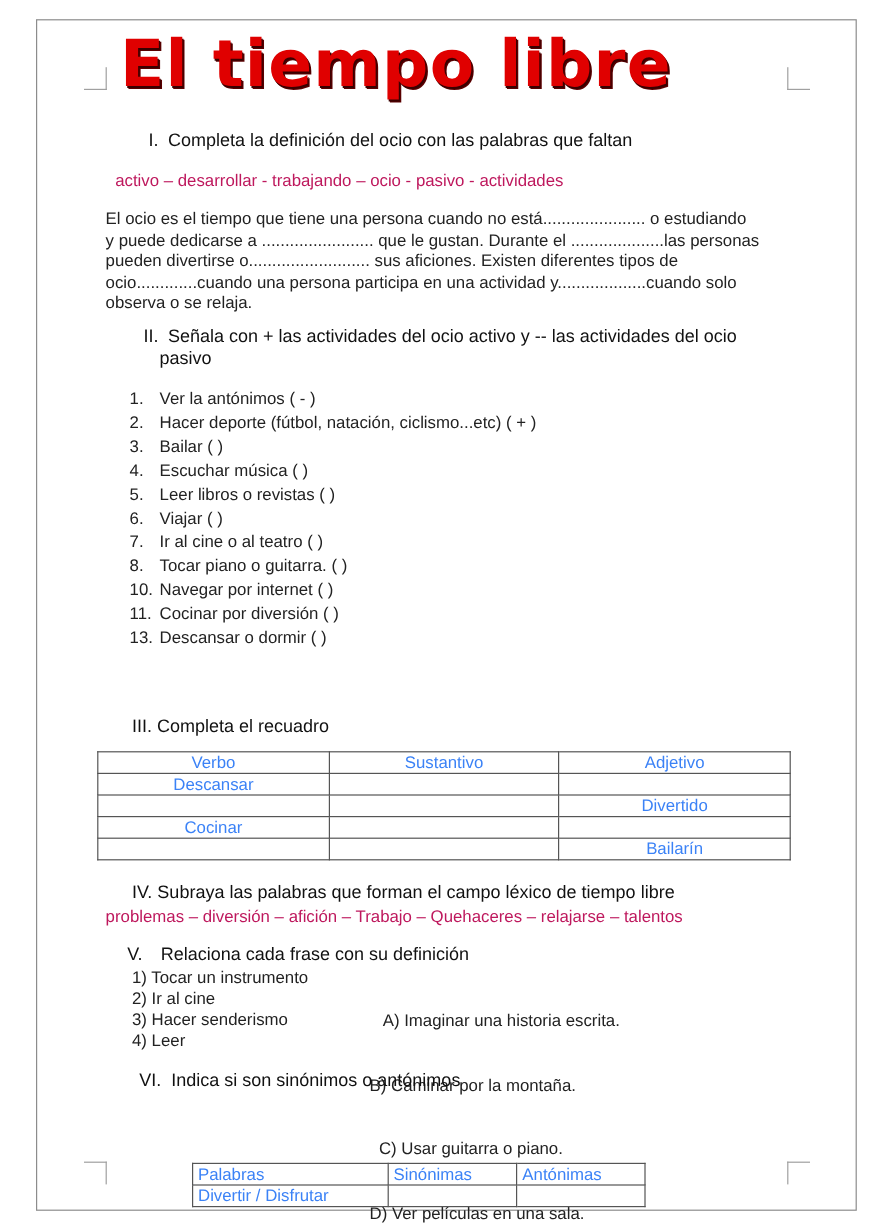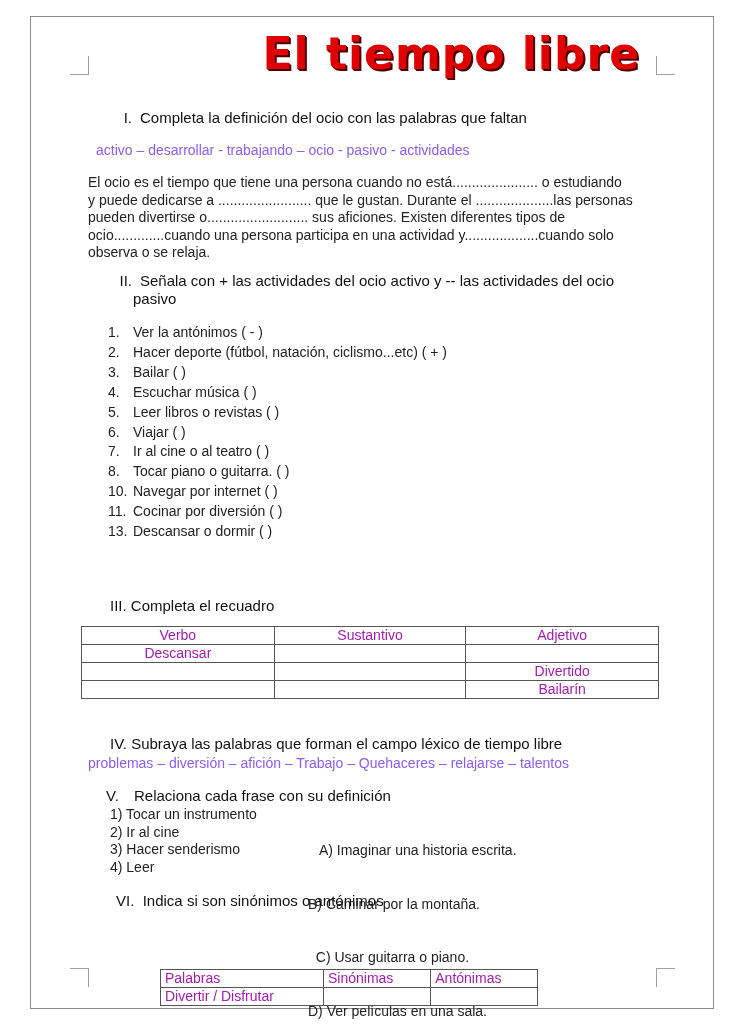--- a/index.html
+++ b/index.html
@@ -6,38 +6,38 @@
   body { width: 738px; height: 1024px; position: relative; overflow: hidden;
          font-family: "Liberation Sans", "DejaVu Sans", sans-serif; color: #1a1a1a; }
   .page { position: absolute; left: 30px; top: 16px; width: 684px; height: 993px;
           border: 1px solid #8c8c8c; box-sizing: border-box; }
   .corner { position: absolute; width: 18px; height: 18px; border-color: #a0a0a0; border-style: solid; border-width: 0; }
   .c-tl { left: 70px; top: 56px; border-right-width: 1px; border-bottom-width: 1px; }
   .c-tr { left: 656px; top: 56px; border-left-width: 1px; border-bottom-width: 1px; }
   .c-bl { left: 70px; top: 968px; border-right-width: 1px; border-top-width: 1px; }
   .c-br { left: 656px; top: 968px; border-left-width: 1px; border-top-width: 1px; }
 
-  .title { position: absolute; left: 100px; top: 26px; width: 540px; text-align: right;
+  .title { position: absolute; left: 100px; top: 26px; width: 540px; text-align: left;
            font-family: "DejaVu Sans", "Liberation Sans", sans-serif; font-weight: bold;
-           font-size: 44px; line-height: 56px; color: #e00000; letter-spacing: 1px;
+           font-size: 54px; line-height: 56px; color: #e00000; letter-spacing: 1px;
            text-shadow: 1px 1px 0 #3a0000, 2px 2px 0 #5a0000; }
 
   .abs { position: absolute; }
   .h { font-size: 15px; line-height: 18px; color: #111; font-weight: 500; }
   .num { display: inline-block; width: 22px; text-align: right; margin-right: 8px; }
-  .t { font-size: 14px; line-height: 17.5px; color: #8b5cf6; text-align: center; }
+  .t { font-size: 14px; line-height: 17.5px; color: #be185d; text-align: center; }
 
   .para { left: 88px; top: 174px; width: 574px; font-size: 14px; line-height: 17.6px; color: #222; }
 
   .list { left: 108px; top: 323px; width: 400px; margin: 0; padding: 0; list-style: none; }
   .list li { font-size: 14px; line-height: 19.9px; color: #222; white-space: nowrap; }
   .list .n { display: inline-block; width: 25px; }
 
   table.grid { position: absolute; border-collapse: collapse; }
-  table.grid td { border: 1px solid #555; padding: 0 4px; font-size: 14px; height: 17px; line-height: 17px; color: #a21caf; }
+  table.grid td { border: 1px solid #555; padding: 0 4px; font-size: 14px; height: 17px; line-height: 17px; color: #3b82f6; }
   .t1 { left: 81px; top: 626px; width: 578px; }
   .t1 td { text-align: center; }
   .t2 { left: 160px; top: 969px; width: 378px; padding-left: 43px; }
   .t2 td { text-align: left; padding-left: 6px; }
 
   .rel-left { left: 110px; top: 806px; width: 200px; }
   .rel-right { left: 308px; top: 806px; width: 260px; }
   .rel-left div, .rel-right div { font-size: 14px; line-height: 17.6px; color: #222; white-space: nowrap; }
 </style>
 </head>
@@ -100,20 +100,25 @@
     <td>Descansar</td>
     <td></td>
     <td></td>
   </tr>
   <tr>
     <td></td>
     <td></td>
     <td>Divertido</td>
   </tr>
   <tr>
+    <td>Cocinar</td>
+    <td></td>
+    <td></td>
+  </tr>
+  <tr>
     <td></td>
     <td></td>
     <td>Bailarín</td>
   </tr>
 </tbody>
   </table>
 
 <div class="abs h" style="left:110px; top:735px;">
   <span>IV.</span> <span>Subraya las palabras que forman el campo léxico de tiempo libre</span>
 </div>

